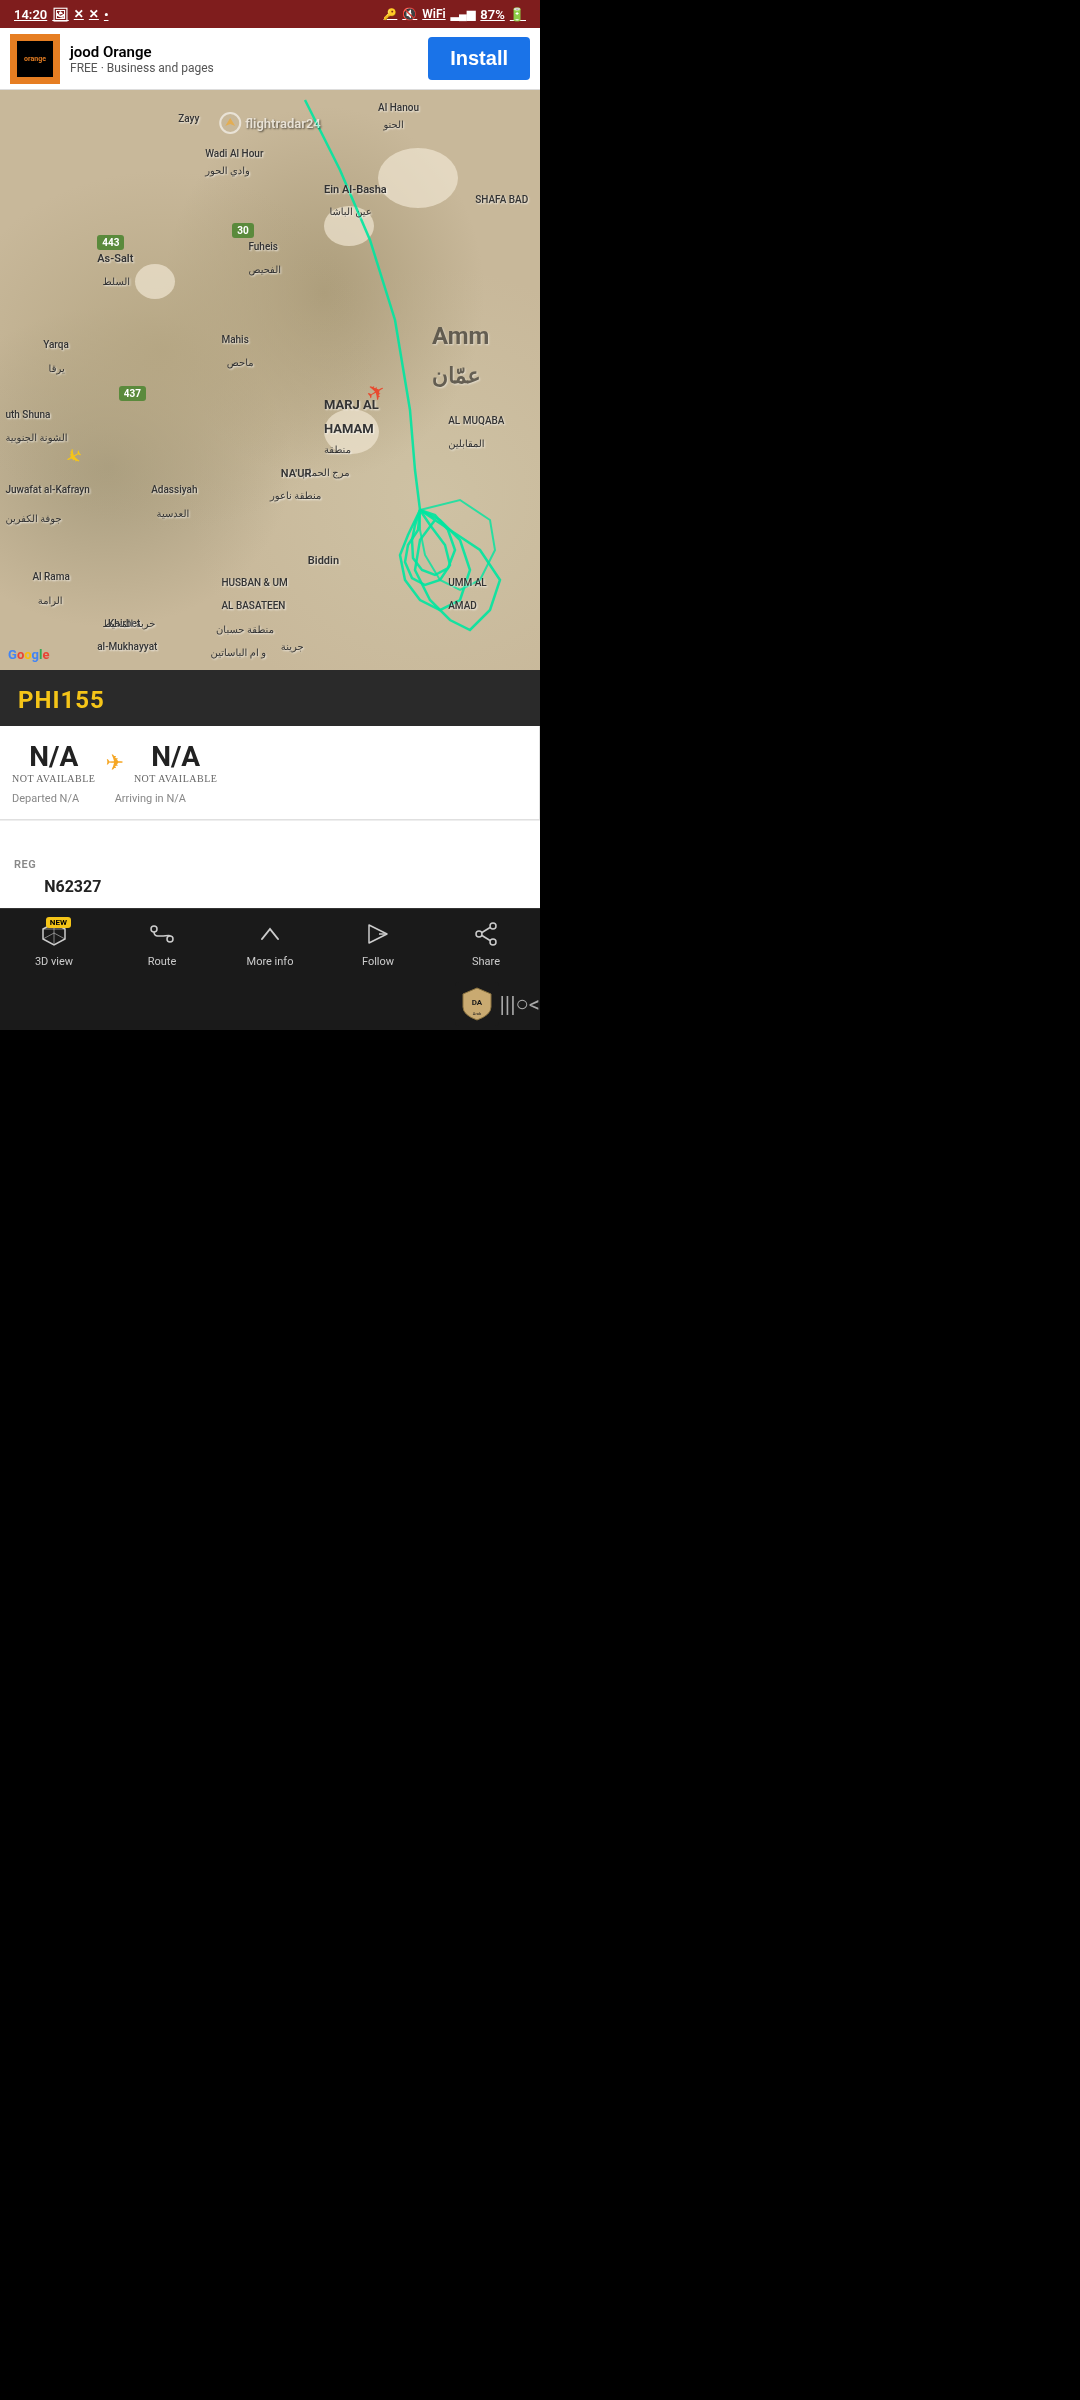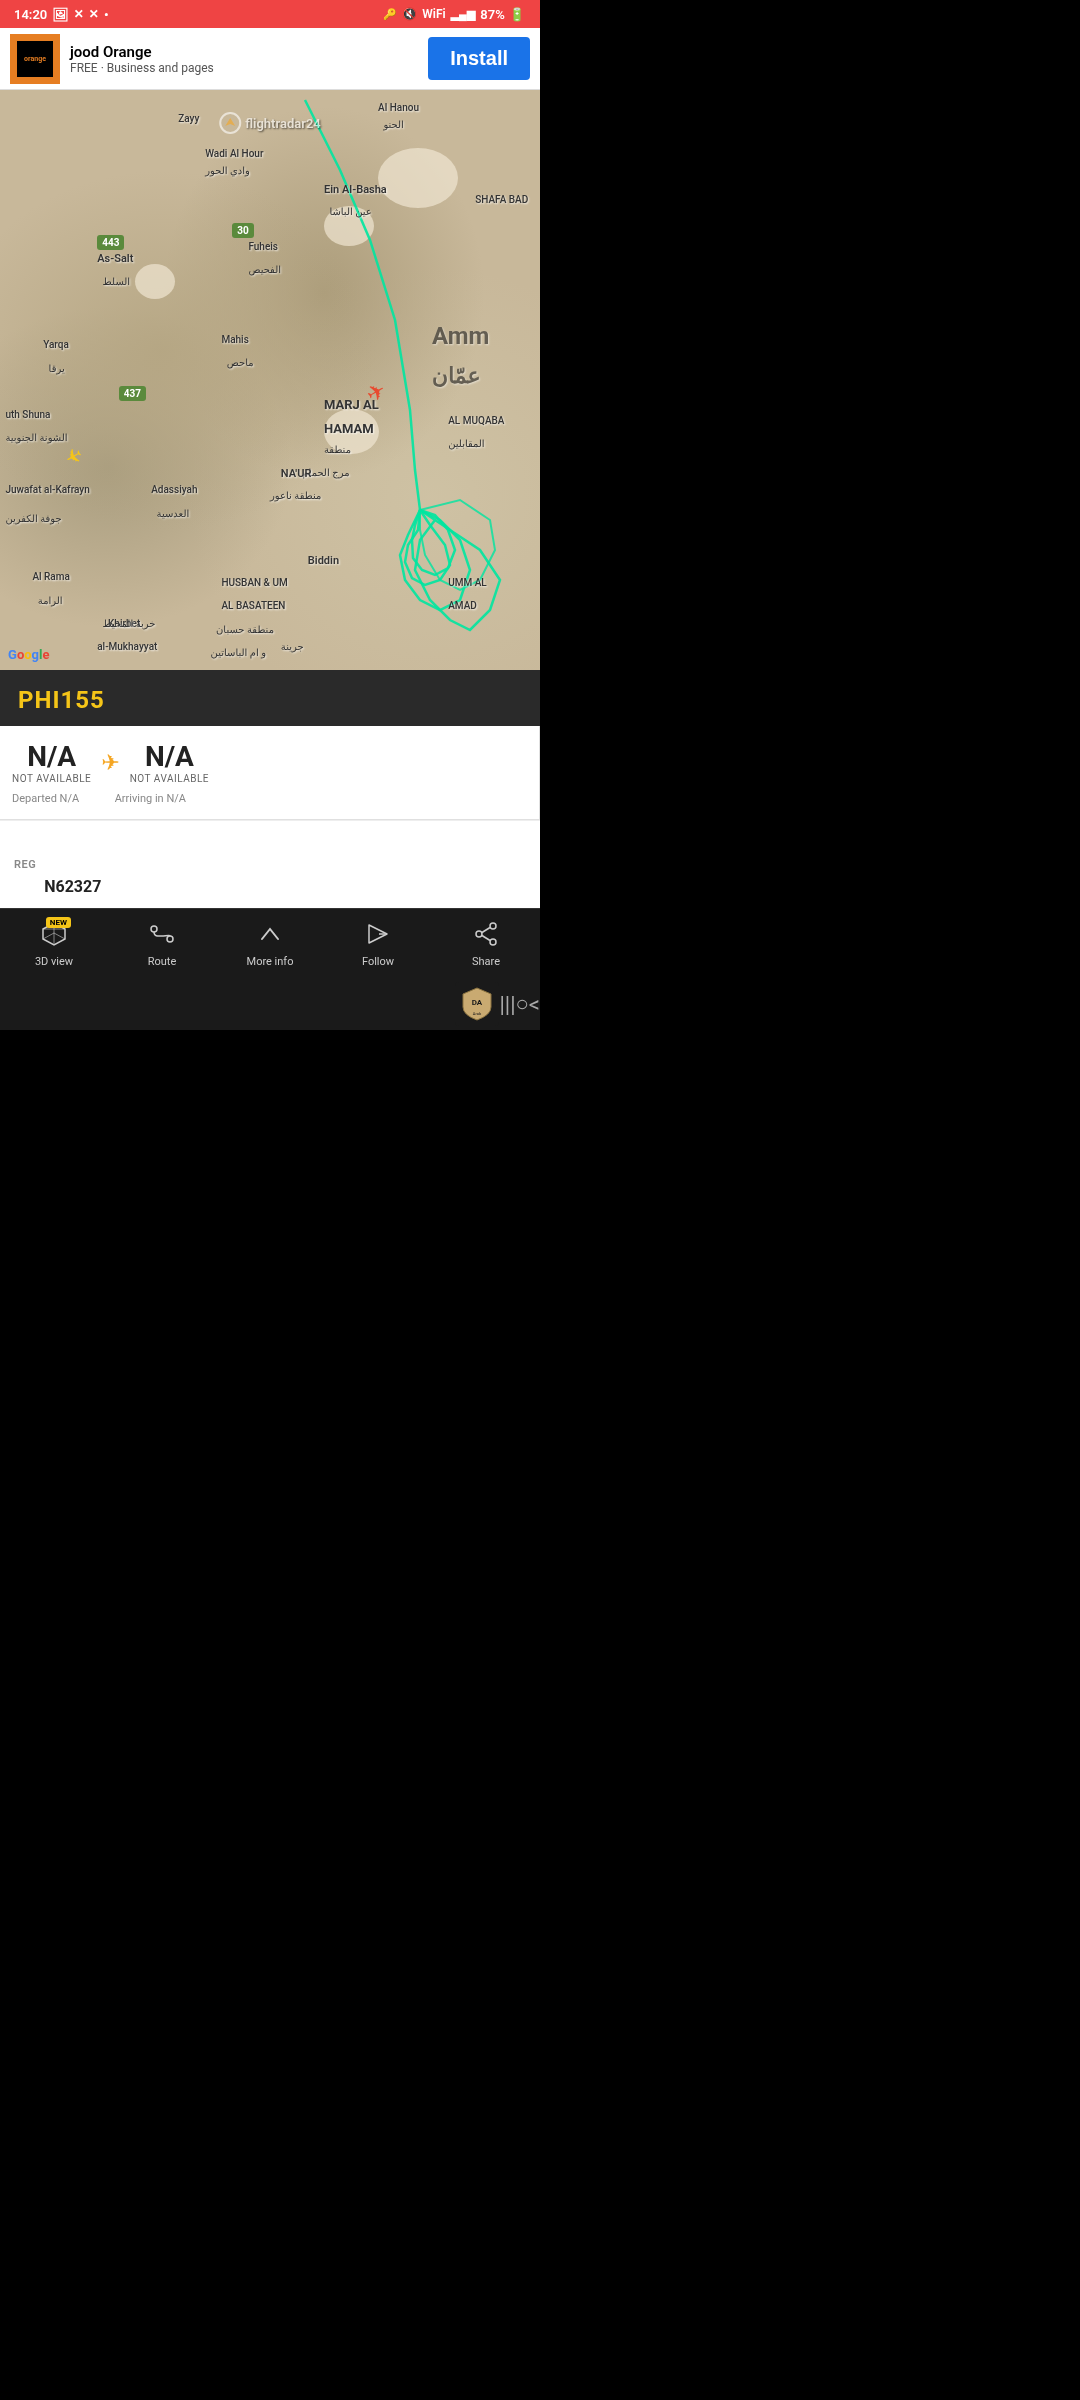--- a/index.html
+++ b/index.html
@@ -7,29 +7,30 @@
     body {
       width: 540px;
       min-height: 1200px;
       font-family: 'Roboto', Arial, sans-serif;
       background: #000;
       overflow-x: hidden;
     }
 
     
     .status-bar {
-      background: #ef4444;
+      background: #7f1d1d;
       color: #fff;
       display: flex;
       justify-content: space-between;
       align-items: center;
       padding: 4px 14px;
       height: 28px;
       font-size: 13px;
       font-weight: 600;
+      text-decoration: underline;
     }
     .status-left { display: flex; align-items: center; gap: 5px; }
     .status-right { display: flex; align-items: center; gap: 5px; }
 
     
     .ad-banner {
       background: #fff;
       display: flex;
       align-items: center;
       padding: 8px 10px;
@@ -192,20 +193,21 @@
       font-weight: 700;
       color: #222;
       text-align: center;
       min-width: 60px;
     }
     .route-label {
       font-size: 10px;
       color: #666;
       text-align: center;
       letter-spacing: 0.5px;
+      font-family: Liberation Serif, serif;
     }
     .plane-icon-center {
       font-size: 22px;
       color: #f5a623;
     }
     .departed-arriving {
       font-size: 11px;
       color: #888;
     }
     .stats-right {

